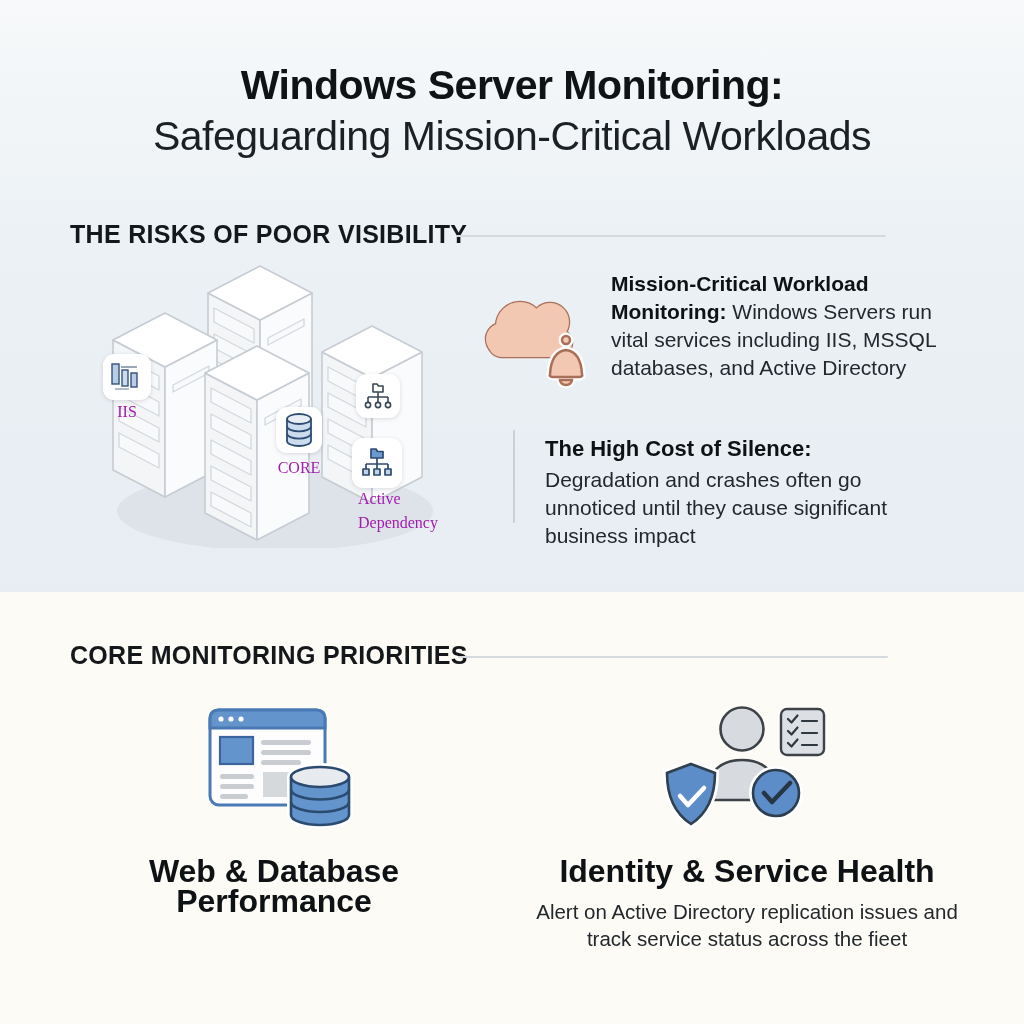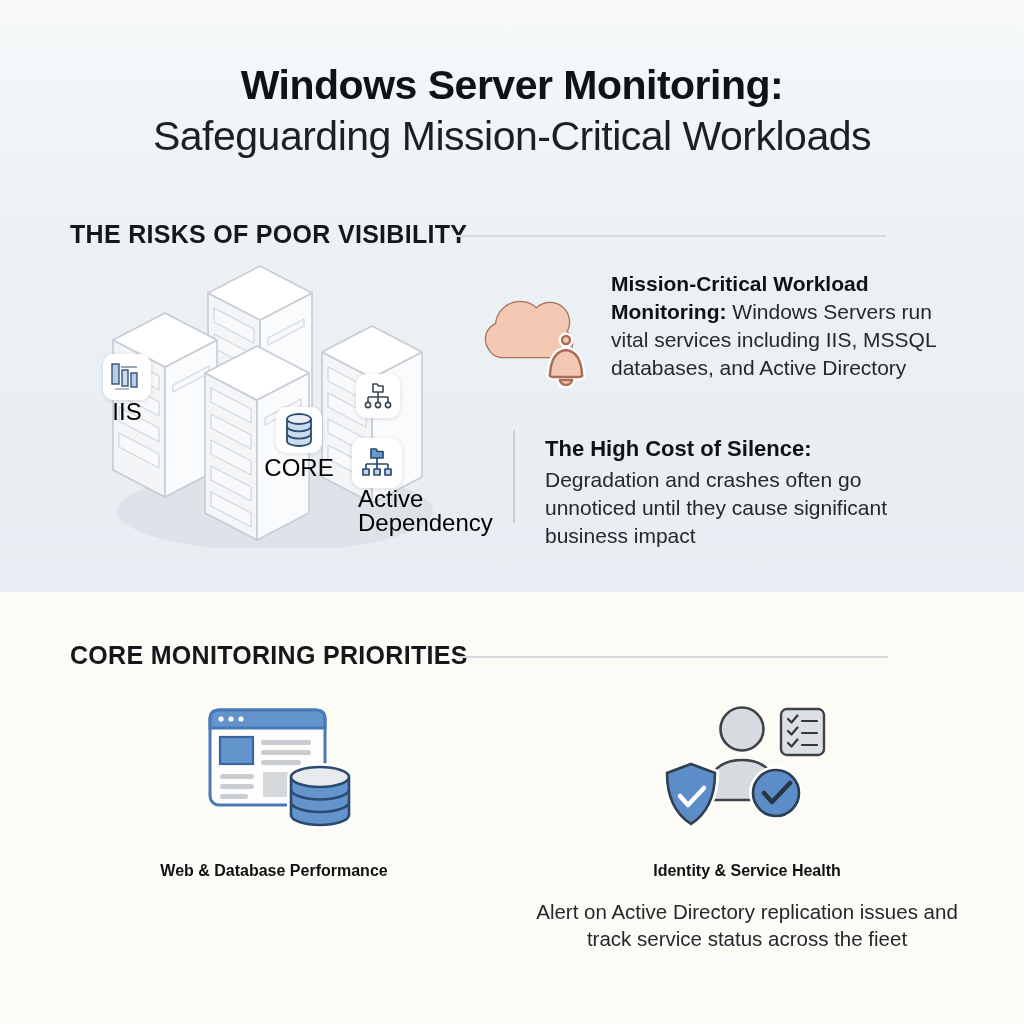--- a/index.html
+++ b/index.html
@@ -20,25 +20,25 @@
   .title-l1{font-size:41px;font-weight:800;letter-spacing:-0.5px;color:#101316;line-height:50px;}
   .title-l2{font-size:41px;font-weight:500;letter-spacing:-0.5px;color:#1b2025;line-height:52px;}
   .kicker{font-size:25px;font-weight:800;letter-spacing:0.3px;color:#15181b;white-space:nowrap;}
   .rule-h{height:2px;background:#d5dade;border-radius:1px;}
   .rule-v{width:2px;background:#cbd0d4;border-radius:1px;}
   .badge{
     position:absolute;background:#ffffff;border-radius:11px;
     box-shadow:0 1px 4px rgba(60,70,85,.18);
     display:flex;align-items:center;justify-content:center;
   }
-  .srv-label{font-size:24px;color:#000000;line-height:24px;}
+  .srv-label{font-size:16px;color:#a21caf;line-height:24px;font-family:Liberation Serif, serif;}
   .body-text{font-size:21px;line-height:28px;color:#23282d;}
   .body-text strong{color:#0f1215;font-weight:800;}
   .sub-head{font-size:22px;font-weight:800;color:#0f1215;line-height:28px;}
-  .card-title{font-size:16px;font-weight:800;color:#0f1215;text-align:center;line-height:30px;}
+  .card-title{font-size:32px;font-weight:800;color:#0f1215;text-align:center;line-height:30px;}
   .card-body{font-size:20.5px;line-height:27px;color:#23282d;text-align:center;}
 </style>
 </head>
 <body>
 
 <div class="stage">
 
   <div class="section-top"></div>
   <div class="section-bottom"></div>
 

